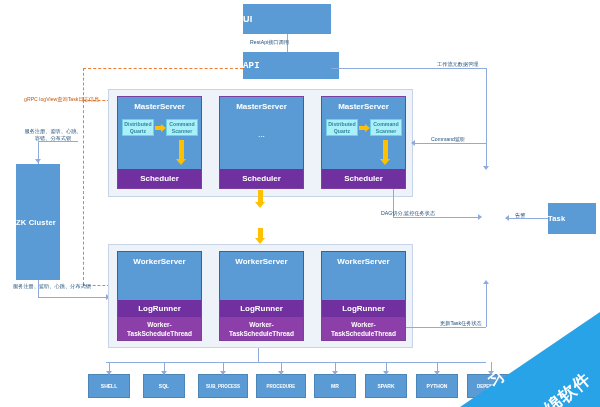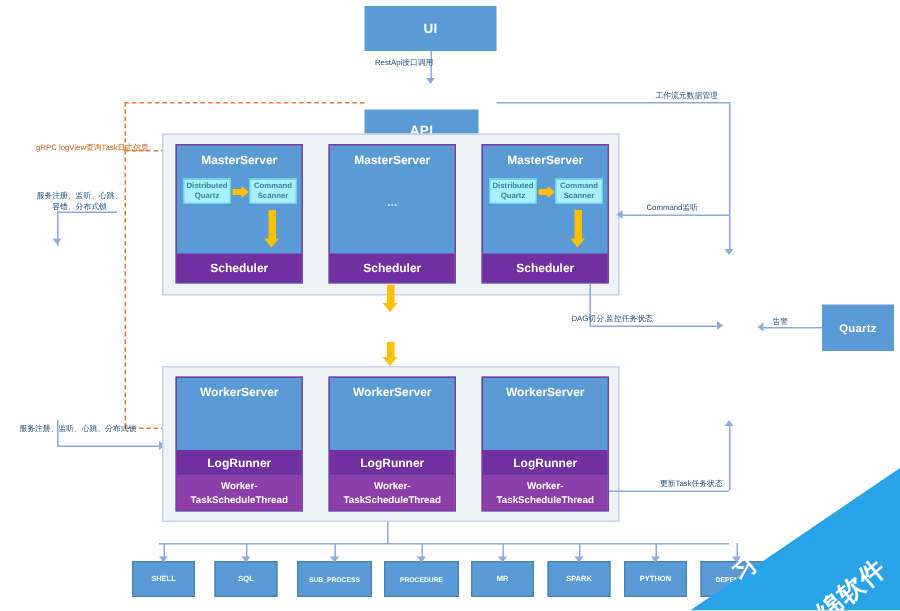--- a/index.html
+++ b/index.html
@@ -8,21 +8,21 @@
     background: #ffffff;
     font-family: "Liberation Sans", "DejaVu Sans", sans-serif;
     overflow: hidden;
   }
   #canvas { position: relative; width: 600px; height: 407px; background: #fff; }
 
   .box {
     position: absolute;
     background: #5b9bd5;
     color: #ffffff;
-    display: flex; align-items: center; justify-content: center;
+    display: flex; align-items: center; justify-content: flex-start;
     text-align: center;
     font-weight: bold;
     letter-spacing: .2px;
   }
   .panel {
     position: absolute;
     background: #eef3fa;
     border: 1px solid #c6d4e6;
   }
   .inner-server {
@@ -104,21 +104,21 @@
 <div id="canvas">
 
   <div class="box" style="left:243px; top:4px; width:88px; height:30px; font-size:9px;">
     <span>UI</span>
   </div>
 
   <div class="line line-v" style="left:287px; top:34px; height:20px;"></div>
   <div class="arrow-d" style="left:284px; top:52px;"></div>
   <div class="lbl" style="left:250px; top:39px;">RestApi接口调用</div>
 
-  <div class="box" style="left:243px; top:73px; width:76px; height:27px; font-size:9px;">
+  <div class="box" style="left:243px; top:52px; width:96px; height:27px; font-size:9px;font-family:Liberation Mono, monospace;">
     <span>API</span>
   </div>
 
   <div class="line line-h" style="left:331px; top:68px; width:155px;"></div>
   <div class="line line-v" style="left:486px; top:68px; height:100px;"></div>
   <div class="arrow-d" style="left:483px; top:166px;"></div>
   <div class="lbl" style="left:437px; top:61px;">工作流元数据管理</div>
 
   <div class="dash-h" style="left:83px; top:68px; width:160px;"></div>
   <div class="dash-v" style="left:83px; top:68px; height:32px;"></div>
@@ -173,20 +173,23 @@
     </div>
     <div class="srv-foot" style="height:19px;">
         <span>Scheduler</span>
       </div>
   </div>
 
   <div class="line line-h" style="left:413px; top:143px; width:73px;"></div>
   <div class="arrow-l" style="left:411px; top:140px;"></div>
   <div class="lbl" style="left:431px; top:136px;">Command监听</div>
 
+  <div class="box" style="left:16px; top:164px; width:44px; height:116px; font-size:7.5px;">
+    <span>ZK Cluster</span>
+  </div>
 
   <div class="line line-v" style="left:38px; top:141px; height:23px;"></div>
   <div class="line line-h" style="left:38px; top:141px; width:40px;"></div>
   <div class="arrow-d" style="left:35px; top:159px;"></div>
   <div class="lbl" style="left:13px; top:128px; white-space:pre-line; text-align:center; width:80px;">服务注册、监听、心跳、
 容错、分布式锁</div>
 
   <div class="line line-v" style="left:38px; top:280px; height:18px;"></div>
   <div class="line line-h" style="left:38px; top:297px; width:70px;"></div>
   <div class="arrow-r" style="left:106px; top:294px;"></div>
@@ -236,21 +239,21 @@
 TaskScheduleThread</span></div>
   </div>
 
   <div class="line line-h" style="left:406px; top:327px; width:80px;"></div>
   <div class="line line-v" style="left:486px; top:283px; height:44px;"></div>
   <div class="arrow-u" style="left:483px; top:280px;"></div>
   <div class="lbl" style="left:440px; top:320px;">更新Task任务状态</div>
 
 
   <div class="box" style="left:548px; top:203px; width:48px; height:31px; font-size:7.5px;">
-    <span>Quartz</span>
+    <span>Task</span>
   </div>
   <div class="line line-h" style="left:508px; top:218px; width:40px;"></div>
   <div class="arrow-l" style="left:505px; top:215px;"></div>
   <div class="lbl" style="left:515px; top:212px;">告警</div>
 
   <div class="line line-h" style="left:106px; top:362px; width:380px;"></div>
   <div class="line line-v" style="left:258px; top:348px; height:14px;"></div>
 
   <div class="tile" style="left:88px; top:374px; width:42px; height:24px;">
       <span>SHELL</span>

